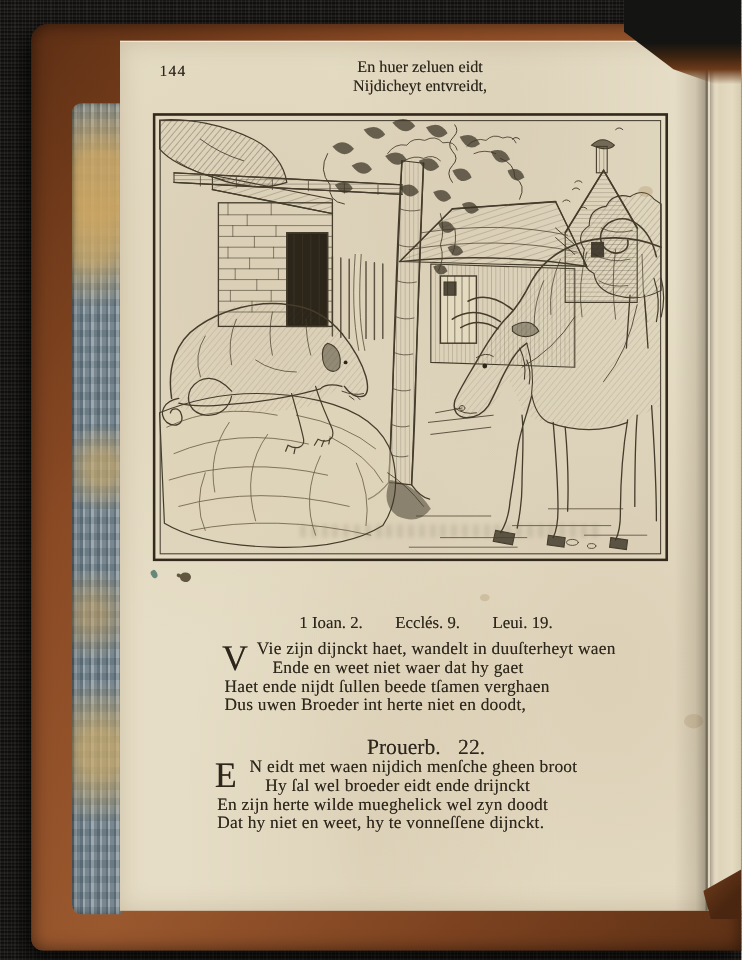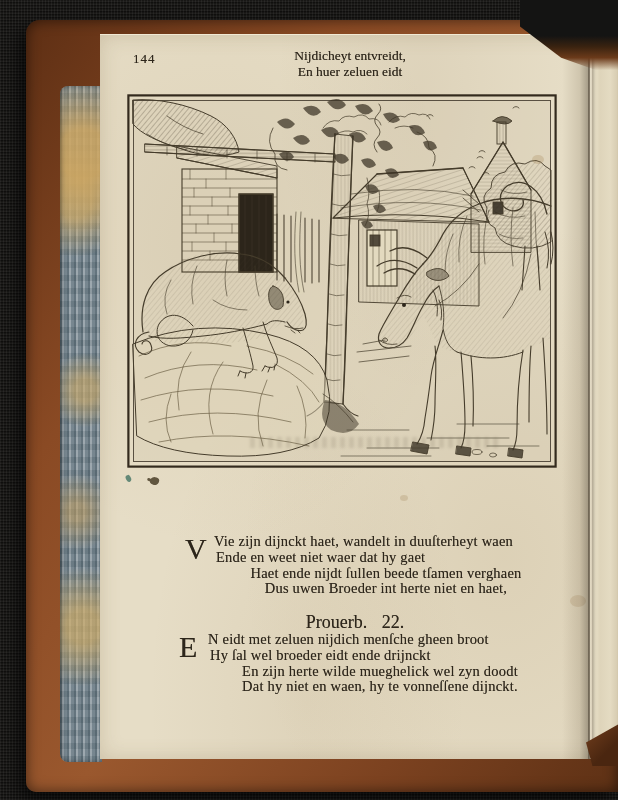--- a/index.html
+++ b/index.html
@@ -72,43 +72,43 @@
   .speck{position:absolute;left:26px;top:440px;width:5px;height:7px;background:#4e7a6a;border-radius:50% 40% 60% 50%;opacity:.85;transform:rotate(-30deg);}
 
   .smudge{position:absolute;left:150px;top:402px;width:250px;height:11px;opacity:.5;filter:blur(1.6px);
     background:repeating-linear-gradient(90deg, rgba(110,100,80,.35) 0 5px, rgba(110,100,80,0) 5px 9px);}
 
   .refs{position:absolute;left:60px;top:477px;width:390px;display:flex;justify-content:center;gap:27px;
     font-size:14px;}
   .verse{position:absolute;font-size:14.5px;line-height:15.8px;letter-spacing:.2px;}
   .verse .dropcap{position:absolute;left:0;top:1px;font-size:30px;line-height:28px;}
   .verse .l0{margin-left:29px;}
-  .verse .l1{margin-left:31px;}
-  .verse .l2,.verse .l3{margin-left:2px;text-align:center;}
+  .verse .l1{margin-left:42px;}
+  .verse .l2,.verse .l3{margin-left:2px;}
   .verse1{left:85px;top:499px;width:400px;}
   .proverb{position:absolute;left:60px;top:577px;width:390px;text-align:center;font-size:18px;word-spacing:10px;}
   .verse2{left:79px;top:597px;width:400px;}
 
   .fox{position:absolute;border-radius:50%;pointer-events:none;}
   .fox1{left:432px;top:120px;width:12px;height:9px;background:rgba(150,112,60,.22);}
   .fox2{left:470px;top:560px;width:16px;height:12px;background:rgba(150,112,60,.18);}
   .fox3{left:300px;top:460px;width:8px;height:6px;background:rgba(140,105,55,.2);}
 </style>
 </head>
 <body>
 
 <div class="scene">
   <div class="leather"></div>
   <div class="fore-edge"></div>
 
   <div class="page">
     <div class="pagenum ink">144</div>
     <div class="header ink">
+      <div>En huer zeluen eidt</div>
       <div>Nijdicheyt entvreidt,</div>
-      <div>En huer zeluen eidt</div>
     </div>
 
     <div class="engraving">
       <svg width="430" height="374" viewBox="0 0 430 374" xmlns="http://www.w3.org/2000/svg">
         <defs>
           <pattern id="pht" patternUnits="userSpaceOnUse" width="4" height="4" patternTransform="rotate(40)">
             <line x1="0" y1="0" x2="0" y2="4" stroke="#4a4130" stroke-width="0.65"></line>
           </pattern>
           <pattern id="phv" patternUnits="userSpaceOnUse" width="3.6" height="3.6">
             <line x1="1.8" y1="0" x2="1.8" y2="3.6" stroke="#4a4130" stroke-width="0.55"></line>
@@ -259,37 +259,42 @@
       </svg>
     </div>
 
     <div class="inkblot"></div>
     <div class="speck"></div>
     <div class="smudge"></div>
     <div class="fox fox1"></div>
     <div class="fox fox2"></div>
     <div class="fox fox3"></div>
 
+    <div class="refs ink">
+      <span>1 Ioan. 2.</span>
+      <span>Ecclés. 9.</span>
+      <span>Leui. 19.</span>
+    </div>
 
     <div class="verse verse1 ink">
       <span class="dropcap">V</span>
       <div class="l0">Vie zijn dijnckt haet, wandelt in duuſterheyt waen</div>
       <div class="l1">Ende en weet niet waer dat hy gaet</div>
       <div class="l2">Haet ende nijdt ſullen beede tſamen verghaen</div>
-      <div class="l3">Dus uwen Broeder int herte niet en haet,</div>
+      <div class="l3">Dus uwen Broeder int herte niet en doodt,</div>
     </div>
 
     <div class="proverb ink">Prouerb. 22.</div>
 
     <div class="verse verse2 ink">
       <span class="dropcap">E</span>
-      <div class="l0">N eidt met zeluen nijdich menſche gheen broot</div>
+      <div class="l0">N eidt met waen nijdich menſche gheen broot</div>
       <div class="l1">Hy ſal wel broeder eidt ende drijnckt</div>
       <div class="l2">En zijn herte wilde mueghelick wel zyn doodt</div>
-      <div class="l3">Dat hy niet en waen, hy te vonneſſene dijnckt.</div>
+      <div class="l3">Dat hy niet en weet, hy te vonneſſene dijnckt.</div>
     </div>
 
     <div class="gutter"></div>
     <div class="gutter-line"></div>
     <div class="page-under"></div>
   </div>
 
   <div class="spine-shadow"></div>
   <div class="corner-fold"></div>
 </div>

